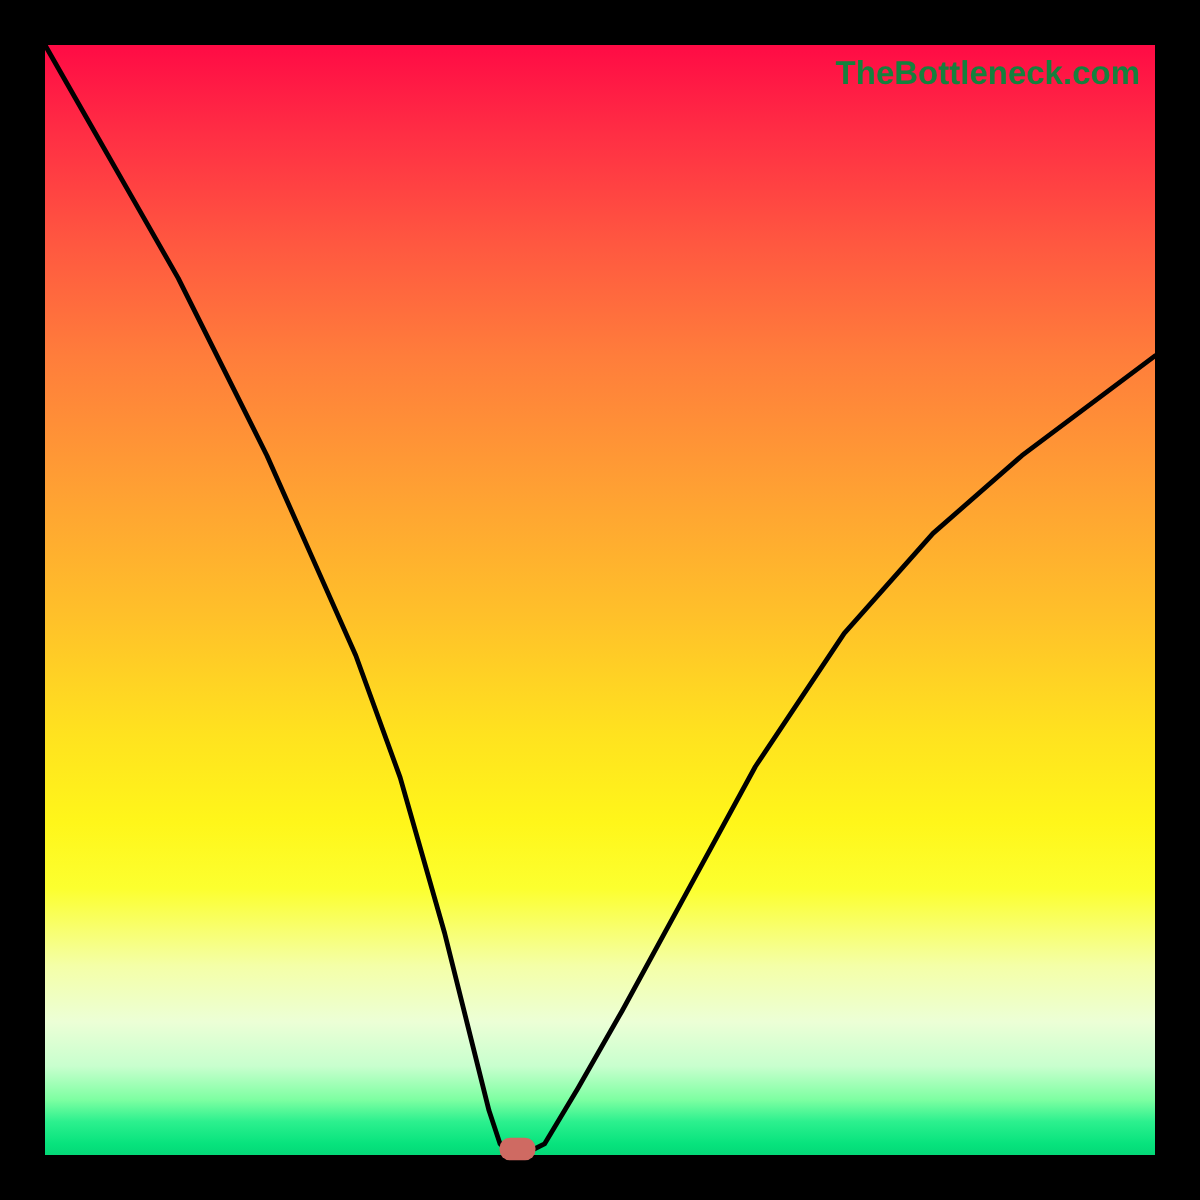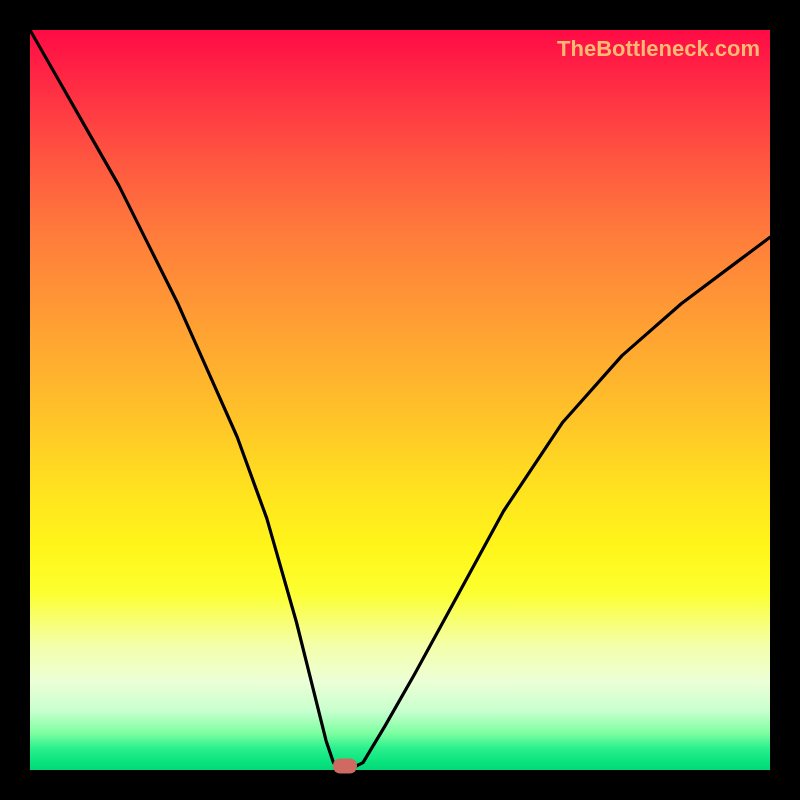--- a/index.html
+++ b/index.html
@@ -46,21 +46,21 @@
       #04d877 100%
     );
   }
   .watermark {
     position: absolute;
     top: 6px;
     right: 10px;
     font-family: Arial, Helvetica, sans-serif;
     font-size: 22px;
     font-weight: 600;
-    color: #fdba74;
+    color: #15803d;
     user-select: none;
   }
   .curve-svg {
     position: absolute;
     inset: 0;
     width: 100%;
     height: 100%;
     overflow: visible;
   }
   .curve-path {

